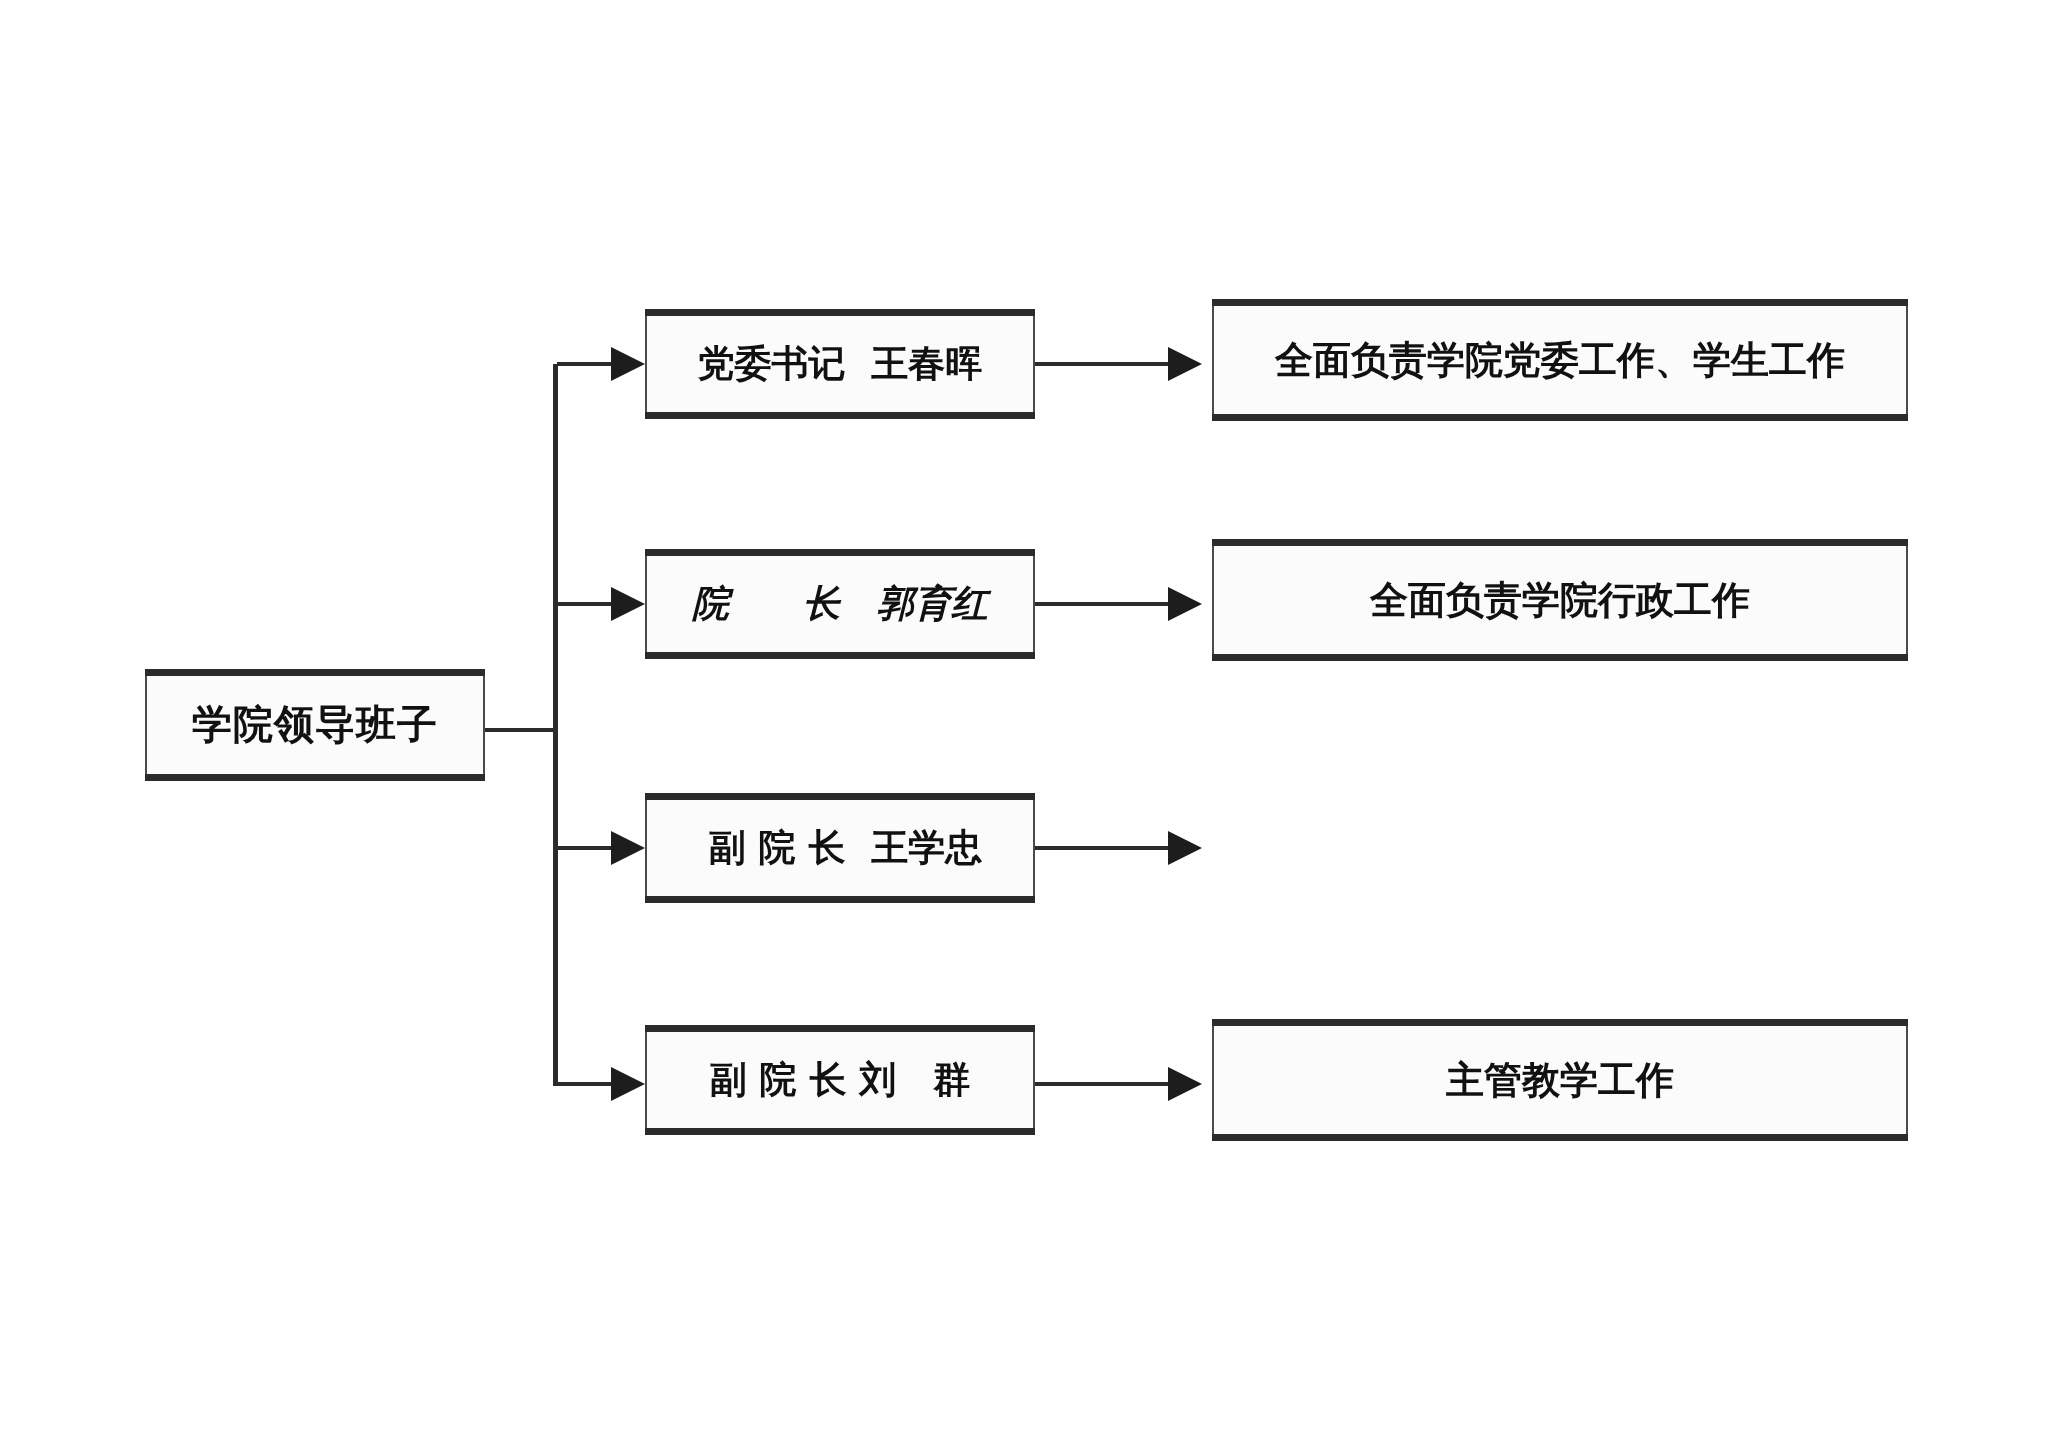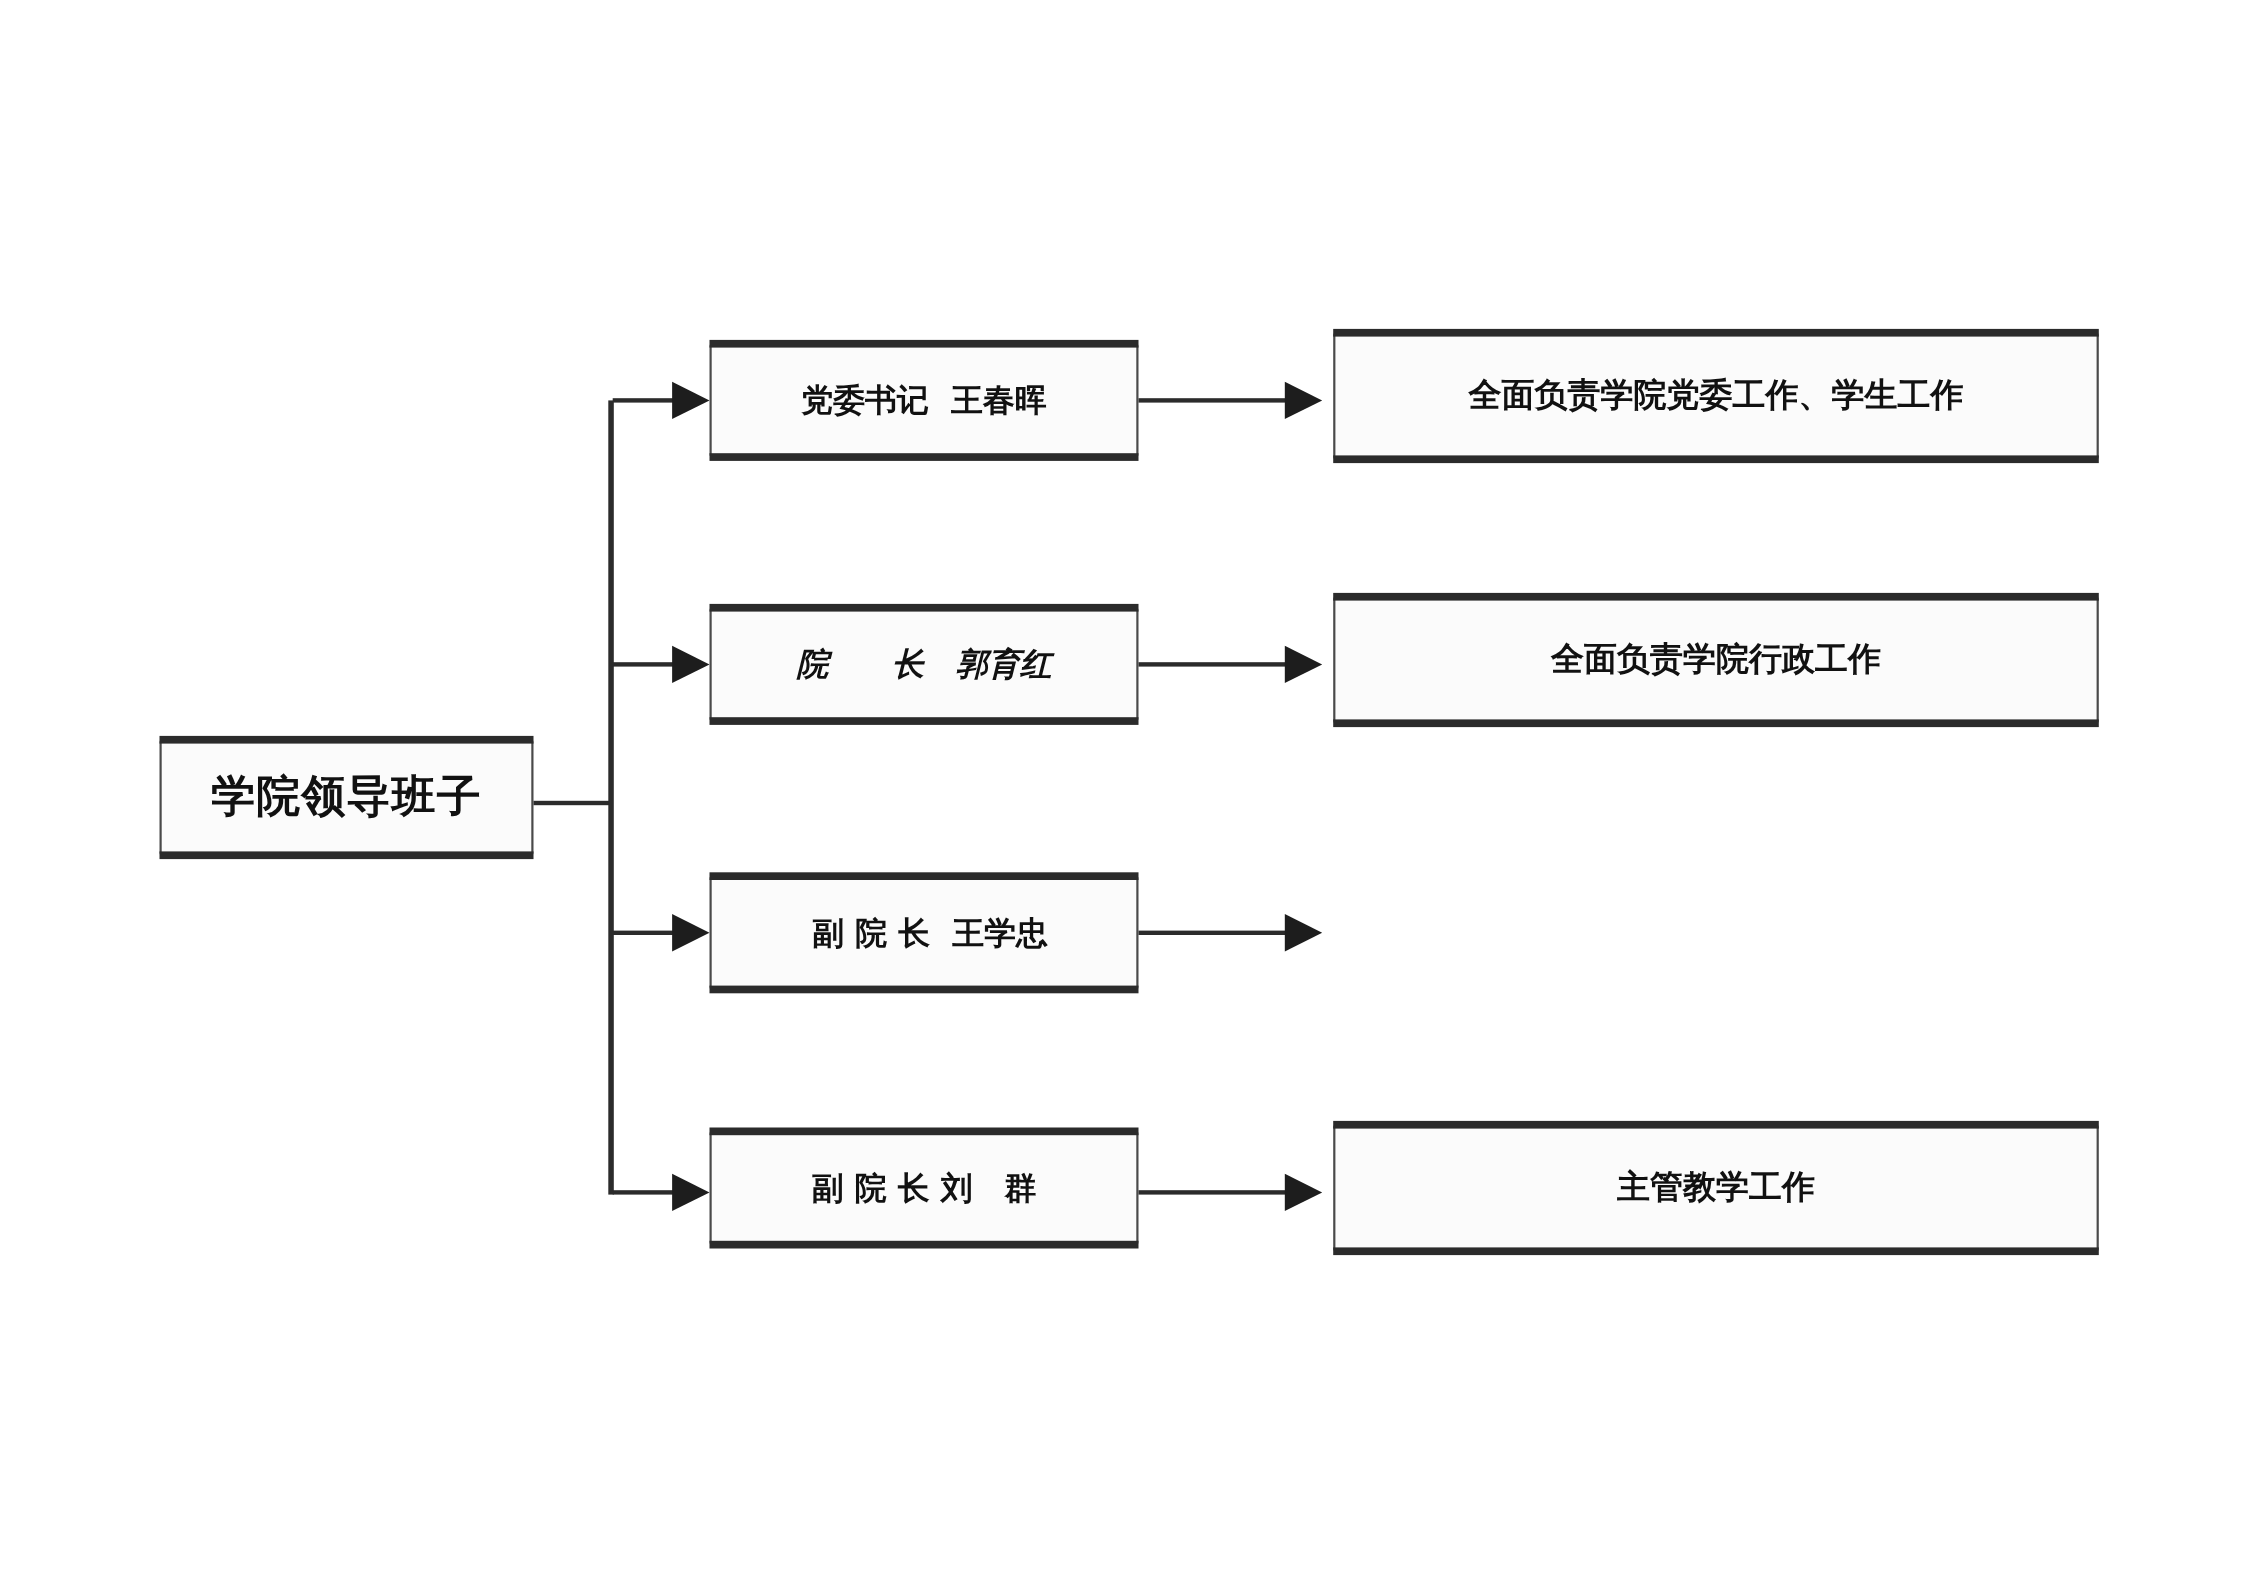--- a/index.html
+++ b/index.html
@@ -51,26 +51,26 @@
 
   
   .root-box {
     left: 145px;  top: 672px;  width: 340px;  height: 106px;
   }
   .root-box .txt { font-size: 40px; letter-spacing: 1px; text-align: center; }
 
   .role-box {
     left: 645px;  width: 390px;  height: 104px;
   }
-  .role-box .txt { font-size: 29px; }
+  .role-box .txt { font-size: 37px; }
 
   .desc-box {
     left: 1212px; width: 696px;
   }
-  .desc-box .txt { font-size: 30px; }
+  .desc-box .txt { font-size: 38px; }
 
   
   .row1 { top: 312px; }
   .row2 { top: 552px; font-style: italic; }
   .row3 { top: 796px; padding-left: 11px; }
   .row4 { top: 1028px; }
 
   .desc1 { top: 302px; height: 116px; }
   .desc2 { top: 542px; height: 116px; }
   .desc3 { top: 782px; height: 132px; }

